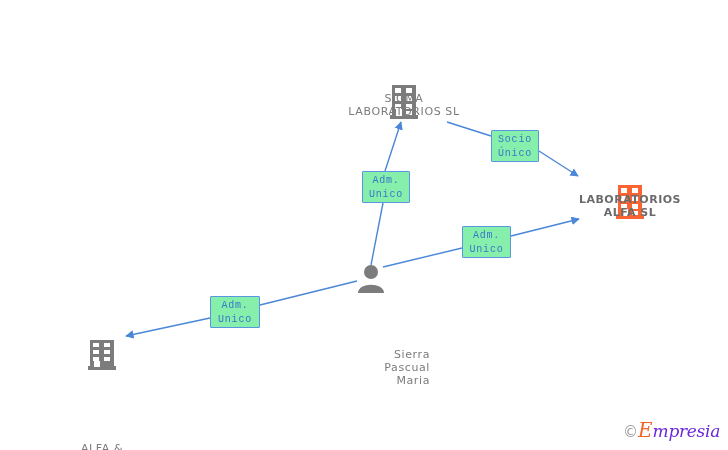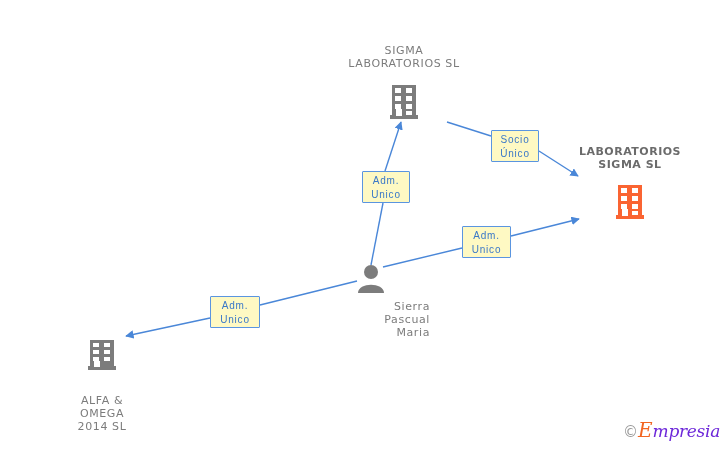--- a/index.html
+++ b/index.html
@@ -23,40 +23,41 @@
   }
   .node-label {
     position: absolute;
     text-align: center;
     color: #7c7c7c;
     font-size: 11px;
     line-height: 13px;
     letter-spacing: 0.6px;
     white-space: pre-line;
     font-family: "DejaVu Sans", "Liberation Sans", sans-serif;
+    margin-top: 48px;
   }
   .node-label.bold {
     color: #6b6b6b;
     font-weight: bold;
     letter-spacing: 0.5px;
   }
   .edge-label {
     position: absolute;
     box-sizing: border-box;
     border: 1px solid #5a95e0;
     border-radius: 1px;
-    background: #fef9c3;
+    background: #86efac;
     color: #3a78c8;
     font-size: 10px;
     line-height: 14px;
     letter-spacing: 0.8px;
     text-align: center;
     padding-top: 2px;
     white-space: pre-line;
-    font-family: Liberation Sans, sans-serif;
+    font-family: Liberation Mono, monospace;
   }
   .watermark {
     position: absolute;
     right: 8px;
     bottom: 8px;
     font-size: 16px;
     line-height: 20px;
     white-space: nowrap;
     font-family: "DejaVu Serif", "Liberation Serif", serif;
   }
@@ -149,21 +150,21 @@
   <g transform="translate(358,265)">
     <circle cx="13" cy="7" r="7" fill="#7c7c7c"></circle>
     <path d="M 0 28 C 0 17 26 17 26 28 Z" fill="#7c7c7c"></path>
   </g>
 </svg>
 
 <div class="node-label" style="left:304px; top:44px; width:200px;">SIGMA
 LABORATORIOS SL</div>
 
 <div class="node-label bold" style="left:540px; top:145px; width:180px;">LABORATORIOS
-SIGMA SL</div>
+ALFA SL</div>
 
 <div class="node-label" style="left:42px; top:394px; width:120px;">ALFA &amp;
 OMEGA
 2014 SL</div>
 
 <div class="node-label" style="left:310px; top:300px; width:120px;text-align:right;">Sierra
 Pascual
 Maria</div>
 
 <div class="edge-label" style="left:362px; top:171px; width:48px; height:32px;">Adm.

